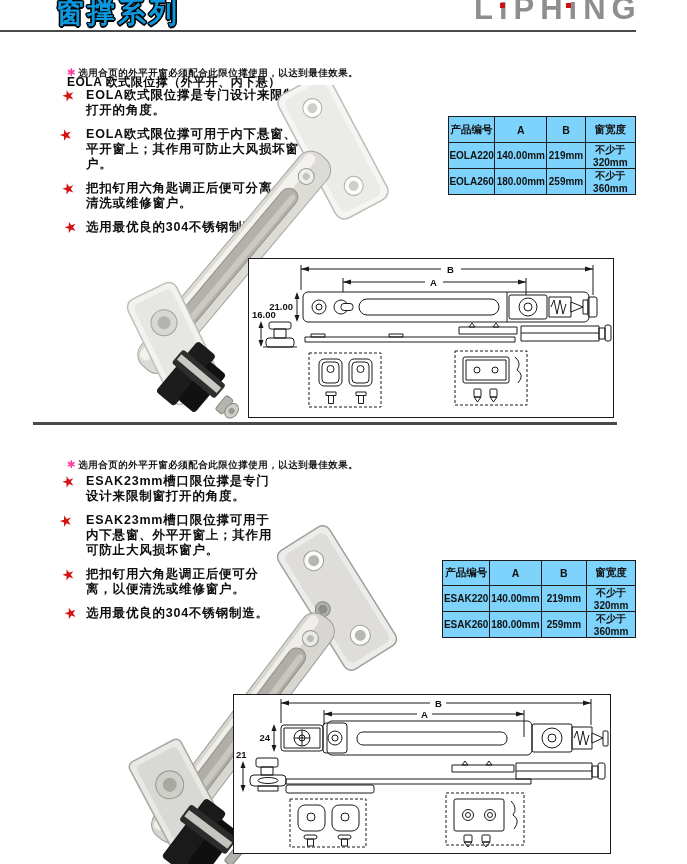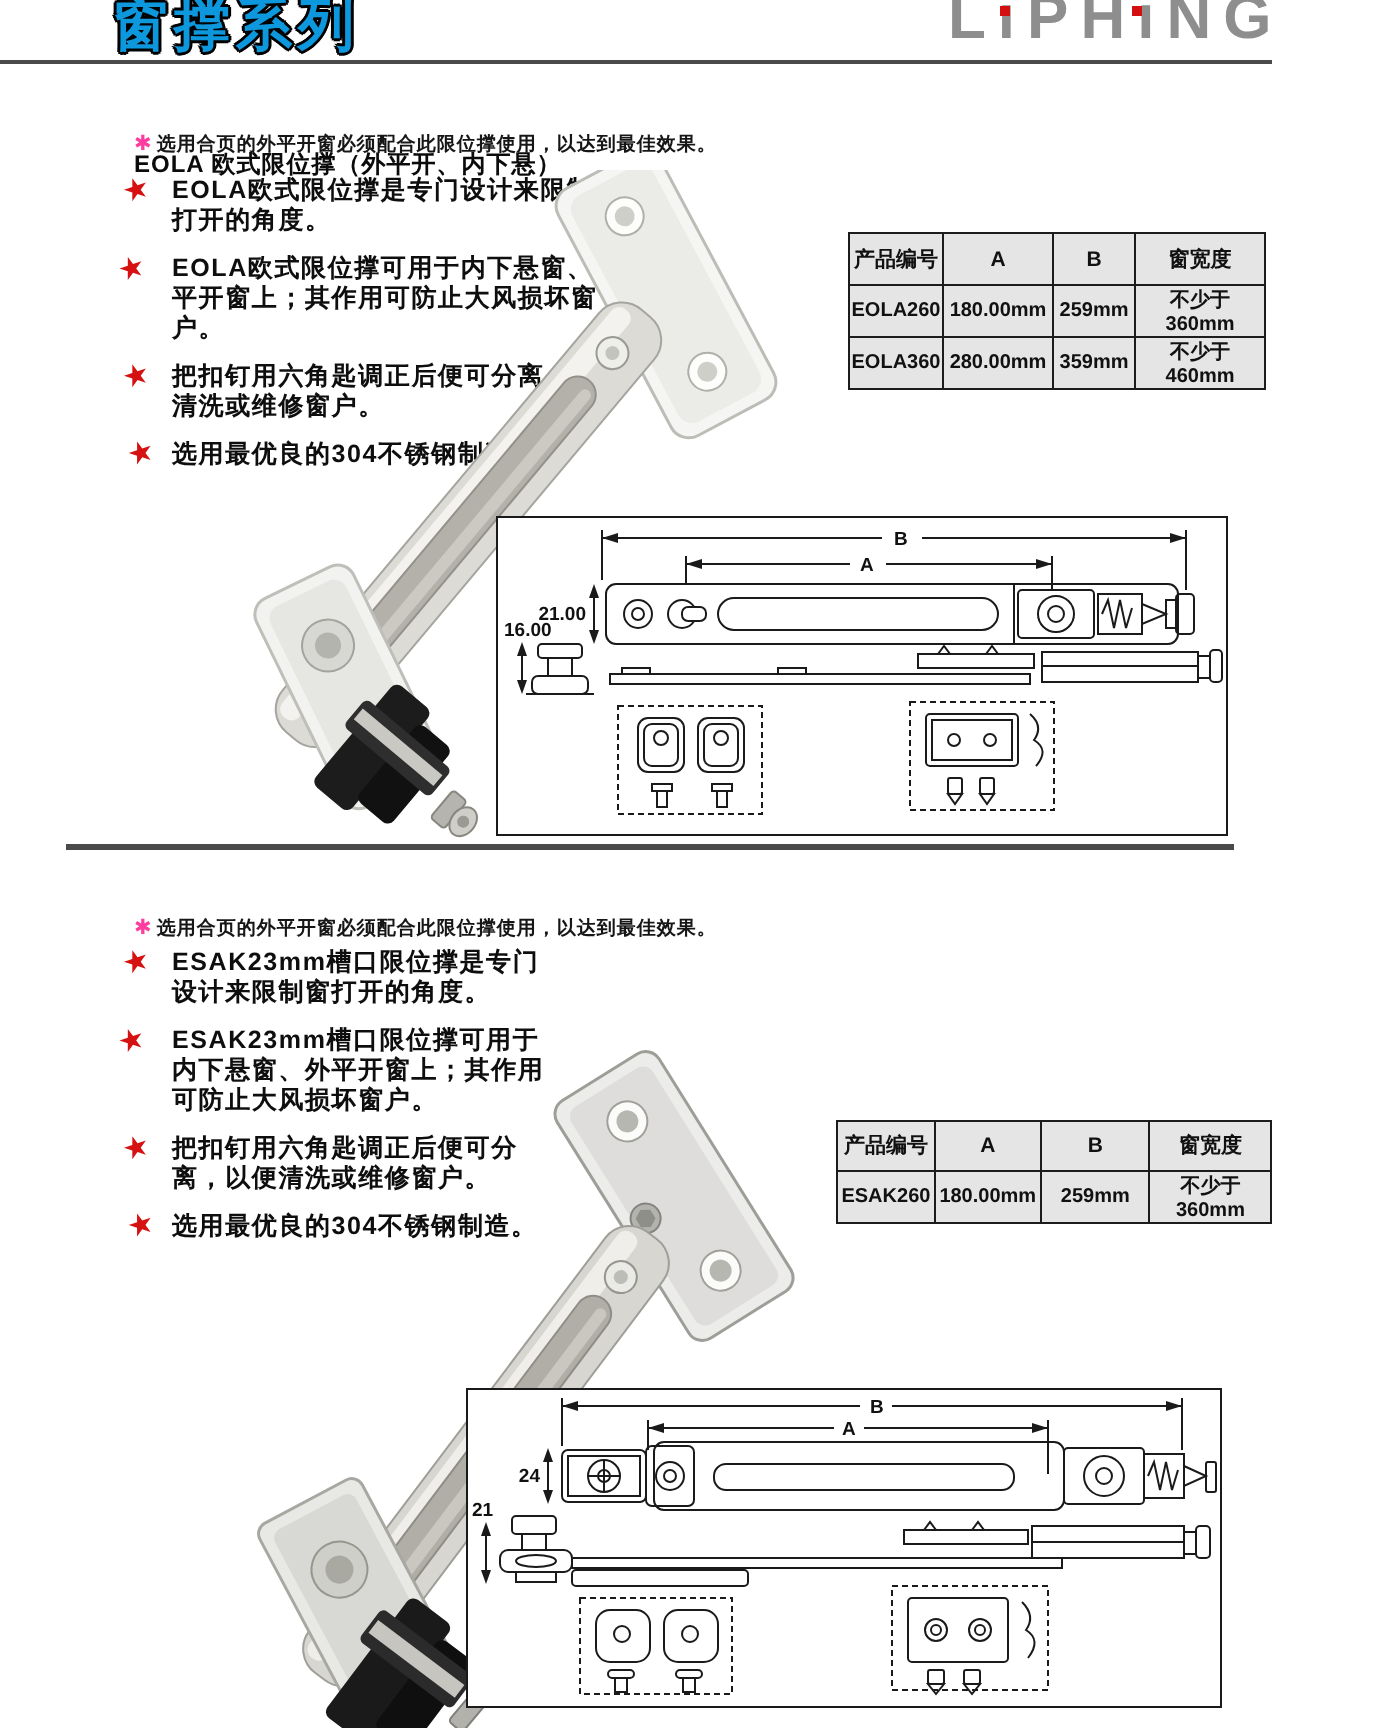--- a/index.html
+++ b/index.html
@@ -19,21 +19,21 @@
   .sec-title{position:absolute;left:67px;font-size:12px;font-weight:bold;color:#0b0b0b;letter-spacing:.5px;margin-top:40px;}
   .note{position:absolute;left:67px;font-size:9.5px;font-weight:bold;color:#161616;letter-spacing:.5px;}
   .note .pstar{color:#ff3d9e;font-size:10.5px;margin-right:2px;}
   
   .bullets{position:absolute;display:flex;flex-direction:column;gap:9px;}
   .bullet{display:flex;gap:7px;}
   .bullet .star{color:#d51111;font-size:15px;line-height:14px;flex:0 0 15px;
         transform:rotate(-18deg);transform-origin:center;}
   .bullet .txt{font-size:12.5px;font-weight:bold;line-height:15px;color:#0e0e0e;letter-spacing:.8px;}
   
-  table.spec{position:absolute;border-collapse:collapse;background:#e5e5e5;}
+  table.spec{position:absolute;border-collapse:collapse;background:#7dd3fc;margin-left:24px;}
   table.spec td,table.spec th{border:1.3px solid #1c1c1c;text-align:center;vertical-align:middle;
         font-size:10px;font-weight:bold;color:#111;padding:0;}
   table.spec th{font-size:10.5px;}
   
   .draw-box{position:absolute;border:1.5px solid #1a1a1a;background:#fff;box-sizing:border-box;}
   .draw-box svg{display:block;}
   svg text.dim{font:bold 9.5px "Liberation Sans","DejaVu Sans",sans-serif;fill:#111;}
   .tech *{vector-effect:non-scaling-stroke;}
   .photo{position:absolute;}
 </style>
@@ -111,31 +111,31 @@
   </div>
 
   <table class="spec" style="left:424px;top:116px;">
     <tbody>
         <tr style="height:26px;">
       <th style="width:46px;">产品编号</th>
       <th style="width:54px;">A</th>
       <th style="width:40px;">B</th>
       <th style="width:64px;">窗宽度</th>
     </tr>
+    <tr style="height:26px;">
+      <td>EOLA220</td>
+      <td>140.00mm</td>
+      <td>219mm</td>
+      <td>不少于 320mm</td>
+    </tr>
     <tr style="height:26px;padding-left:44px;">
       <td>EOLA260</td>
       <td>180.00mm</td>
       <td>259mm</td>
       <td>不少于 360mm</td>
-    </tr>
-    <tr style="height:26px;">
-      <td>EOLA360</td>
-      <td>280.00mm</td>
-      <td>359mm</td>
-      <td>不少于 460mm</td>
     </tr>
   </tbody>
     </table>
 
   <div class="draw-box" style="left:248px;top:258px;width:366px;height:160px;">
     <svg class="tech" width="363" height="157" viewBox="0 0 363 157" fill="none" stroke="#1a1a1a" stroke-width="1">
 
       <line x1="52" y1="6" x2="52" y2="31"></line>
         <line x1="344" y1="6" x2="344" y2="36"></line>
       <line x1="52" y1="10" x2="192" y2="10"></line>
@@ -282,20 +282,26 @@
     </svg>
   </div>
 
   <table class="spec" style="left:418px;top:560px;">
     <tbody>
         <tr style="height:25px;">
       <th style="width:48px;">产品编号</th>
       <th style="width:52px;">A</th>
       <th style="width:54px;">B</th>
       <th style="width:60px;">窗宽度</th>
+    </tr>
+    <tr style="height:25px;">
+      <td>ESAK220</td>
+      <td>140.00mm</td>
+      <td>219mm</td>
+      <td>不少于 320mm</td>
     </tr>
     <tr style="height:25px;padding-left:44px;">
       <td>ESAK260</td>
       <td>180.00mm</td>
       <td>259mm</td>
       <td>不少于 360mm</td>
     </tr>
   </tbody>
     </table>
 

